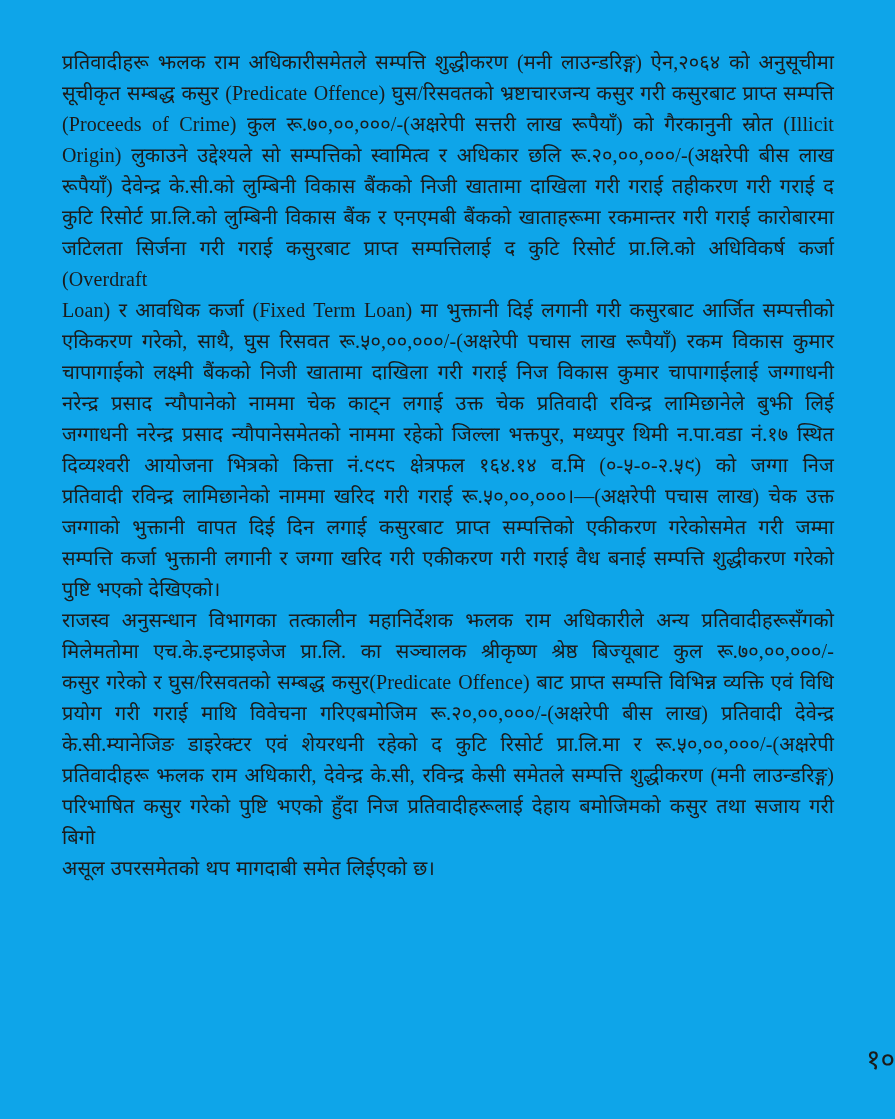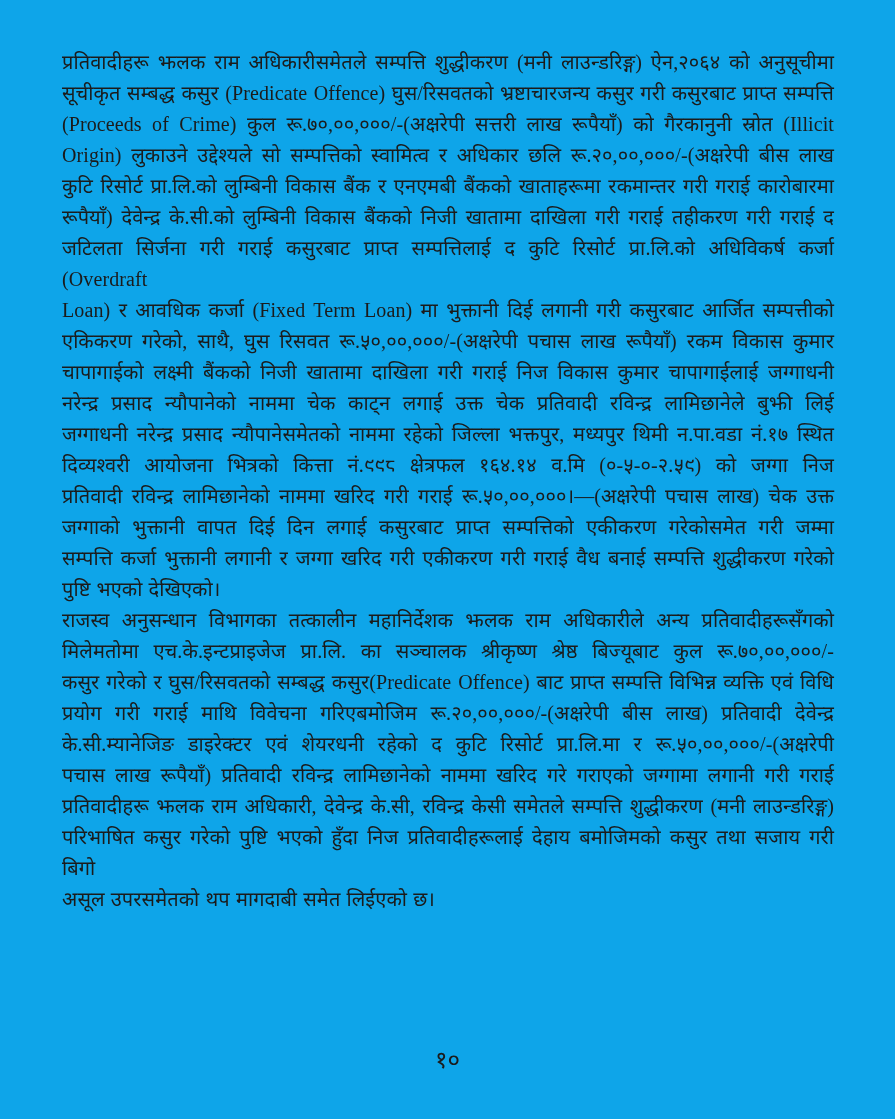--- a/index.html
+++ b/index.html
@@ -36,43 +36,43 @@
     white-space: normal;
   }
   .para .line:last-child {
     text-align-last: left;
   }
   .page-number {
     position: absolute;
     top: 1046px;
     left: 0;
     width: 100%;
-    text-align: center;
-    font-size: 24px;
+    text-align: right;
+    font-size: 28px;
     line-height: 28px;
   }
 </style>
 </head>
 <body>
 
 <div class="page">
   <div class="text-block">
     <div class="para">
 
         <div class="line">प्रतिवादीहरू झलक राम अधिकारीसमेतले सम्पत्ति शुद्धीकरण (मनी लाउन्डरिङ्ग) ऐन,२०६४ को अनुसूचीमा</div>
 
         <div class="line">सूचीकृत सम्बद्ध कसुर (Predicate Offence) घुस/रिसवतको भ्रष्टाचारजन्य कसुर गरी कसुरबाट प्राप्त सम्पत्ति</div>
 
         <div class="line">(Proceeds of Crime) कुल रू.७०,००,०००/-(अक्षरेपी सत्तरी लाख रूपैयाँ) को गैरकानुनी स्रोत (Illicit</div>
 
         <div class="line">Origin) लुकाउने उद्देश्यले सो सम्पत्तिको स्वामित्व र अधिकार छलि रू.२०,००,०००/-(अक्षरेपी बीस लाख</div>
 
+        <div class="line">रूपैयाँ) देवेन्द्र के.सी.को लुम्बिनी विकास बैंकको निजी खातामा दाखिला गरी गराई तहीकरण गरी गराई द</div>
+
         <div class="line">कुटि रिसोर्ट प्रा.लि.को लुम्बिनी विकास बैंक र एनएमबी बैंकको खाताहरूमा रकमान्तर गरी गराई कारोबारमा</div>
-
-        <div class="line">रूपैयाँ) देवेन्द्र के.सी.को लुम्बिनी विकास बैंकको निजी खातामा दाखिला गरी गराई तहीकरण गरी गराई द</div>
 
         <div class="line">जटिलता सिर्जना गरी गराई कसुरबाट प्राप्त सम्पत्तिलाई द कुटि रिसोर्ट प्रा.लि.को अधिविकर्ष कर्जा (Overdraft</div>
 
         <div class="line">Loan) र आवधिक कर्जा (Fixed Term Loan) मा भुक्तानी दिई लगानी गरी कसुरबाट आर्जित सम्पत्तीको</div>
 
         <div class="line">एकिकरण गरेको, साथै, घुस रिसवत रू.५०,००,०००/-(अक्षरेपी पचास लाख रूपैयाँ) रकम विकास कुमार</div>
 
         <div class="line">चापागाईको लक्ष्मी बैंकको निजी खातामा दाखिला गरी गराई निज विकास कुमार चापागाईलाई जग्गाधनी</div>
 
         <div class="line">नरेन्द्र प्रसाद न्यौपानेको नाममा चेक काट्न लगाई उक्त चेक प्रतिवादी रविन्द्र लामिछानेले बुझी लिई</div>
@@ -96,21 +96,20 @@
 
         <div class="line">मिलेमतोमा एच.के.इन्टप्राइजेज प्रा.लि. का सञ्चालक श्रीकृष्ण श्रेष्ठ बिज्यूबाट कुल रू.७०,००,०००/-</div>
 
 
         <div class="line">कसुर गरेको र घुस/रिसवतको सम्बद्ध कसुर(Predicate Offence) बाट प्राप्त सम्पत्ति विभिन्न व्यक्ति एवं विधि</div>
 
         <div class="line">प्रयोग गरी गराई माथि विवेचना गरिएबमोजिम रू.२०,००,०००/-(अक्षरेपी बीस लाख) प्रतिवादी देवेन्द्र</div>
 
         <div class="line">के.सी.म्यानेजिङ डाइरेक्टर एवं शेयरधनी रहेको द कुटि रिसोर्ट प्रा.लि.मा र रू.५०,००,०००/-(अक्षरेपी</div>
 
-        <div class="line">पचास लाख रूपैयाँ) प्रतिवादी रविन्द्र लामिछानेको नाममा खरिद गरे गराएको जग्गामा लगानी गरी गराई</div>
 
         <div class="line">प्रतिवादीहरू झलक राम अधिकारी, देवेन्द्र के.सी, रविन्द्र केसी समेतले सम्पत्ति शुद्धीकरण (मनी लाउन्डरिङ्ग)</div>
 
 
         <div class="line">परिभाषित कसुर गरेको पुष्टि भएको हुँदा निज प्रतिवादीहरूलाई देहाय बमोजिमको कसुर तथा सजाय गरी बिगो</div>
 
         <div class="line">असूल उपरसमेतको थप मागदाबी समेत लिईएको छ।</div>
       </div>
   </div>
 

